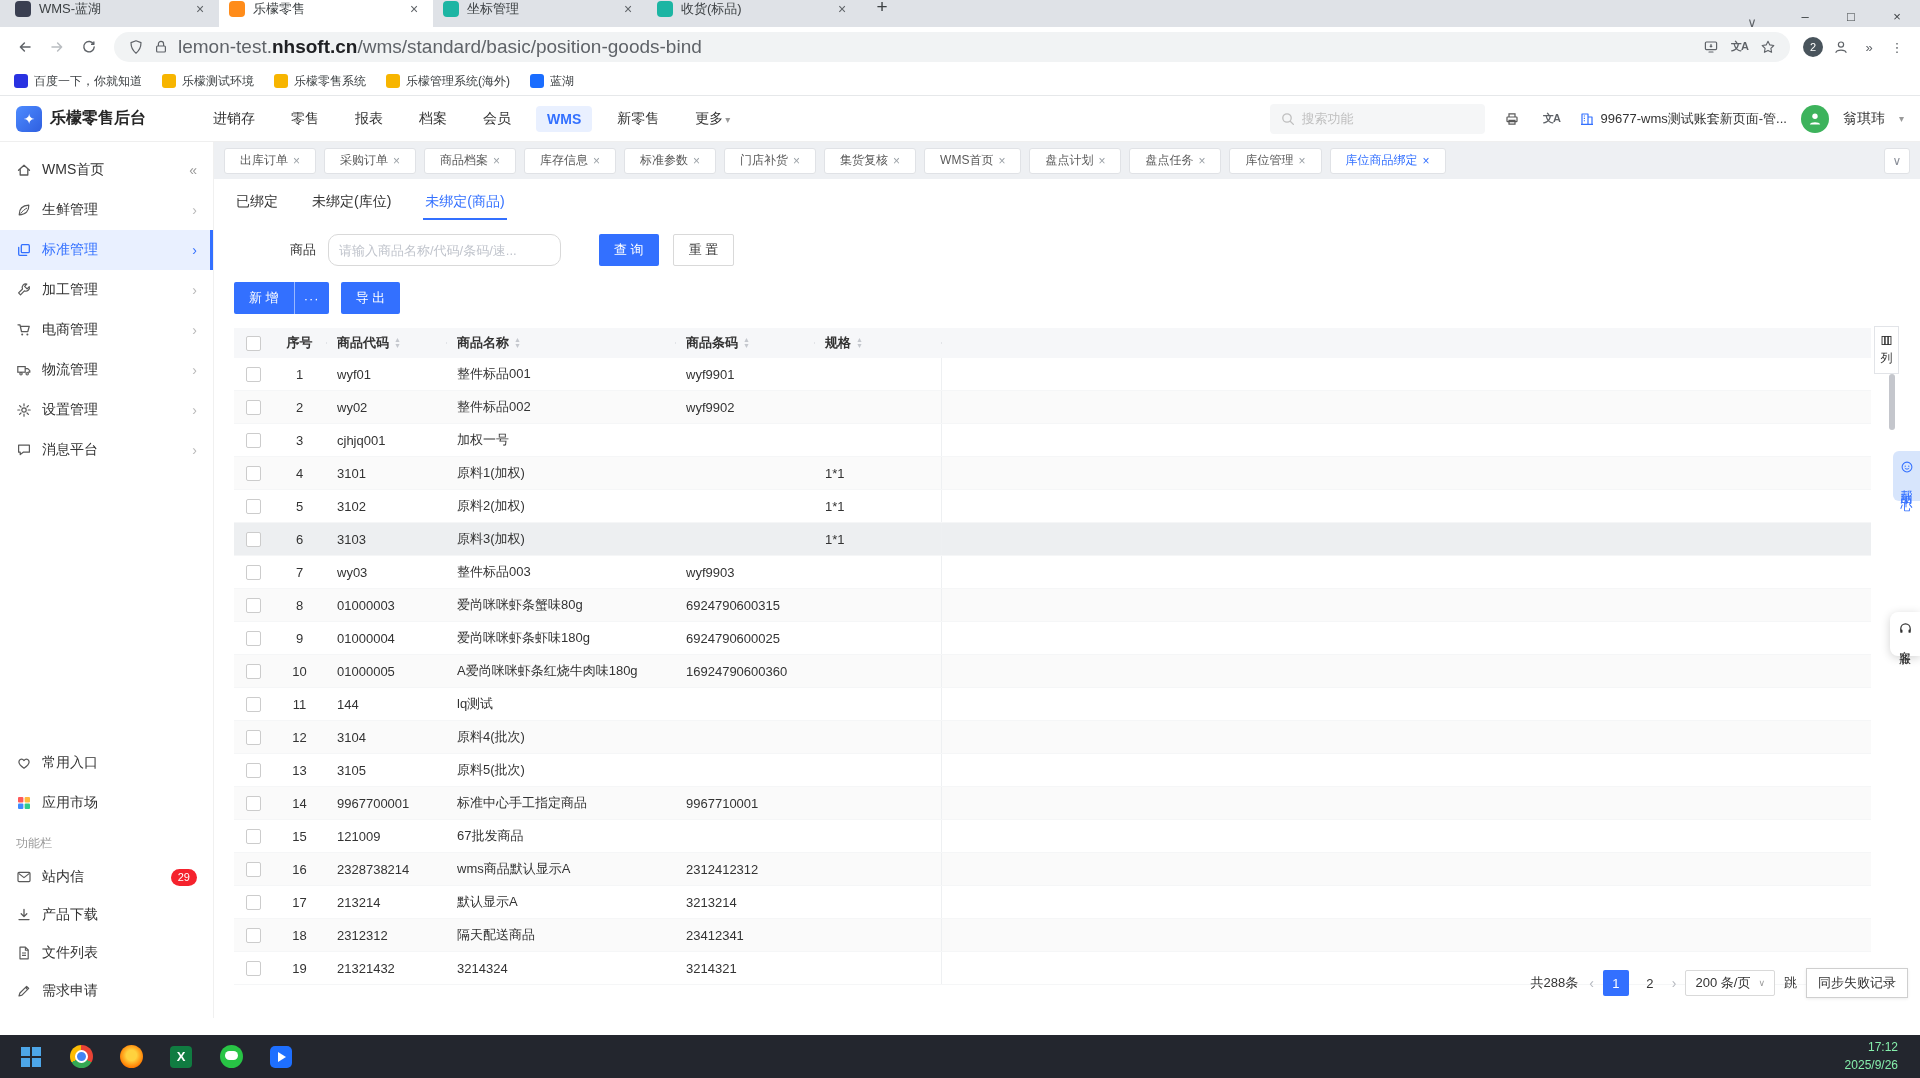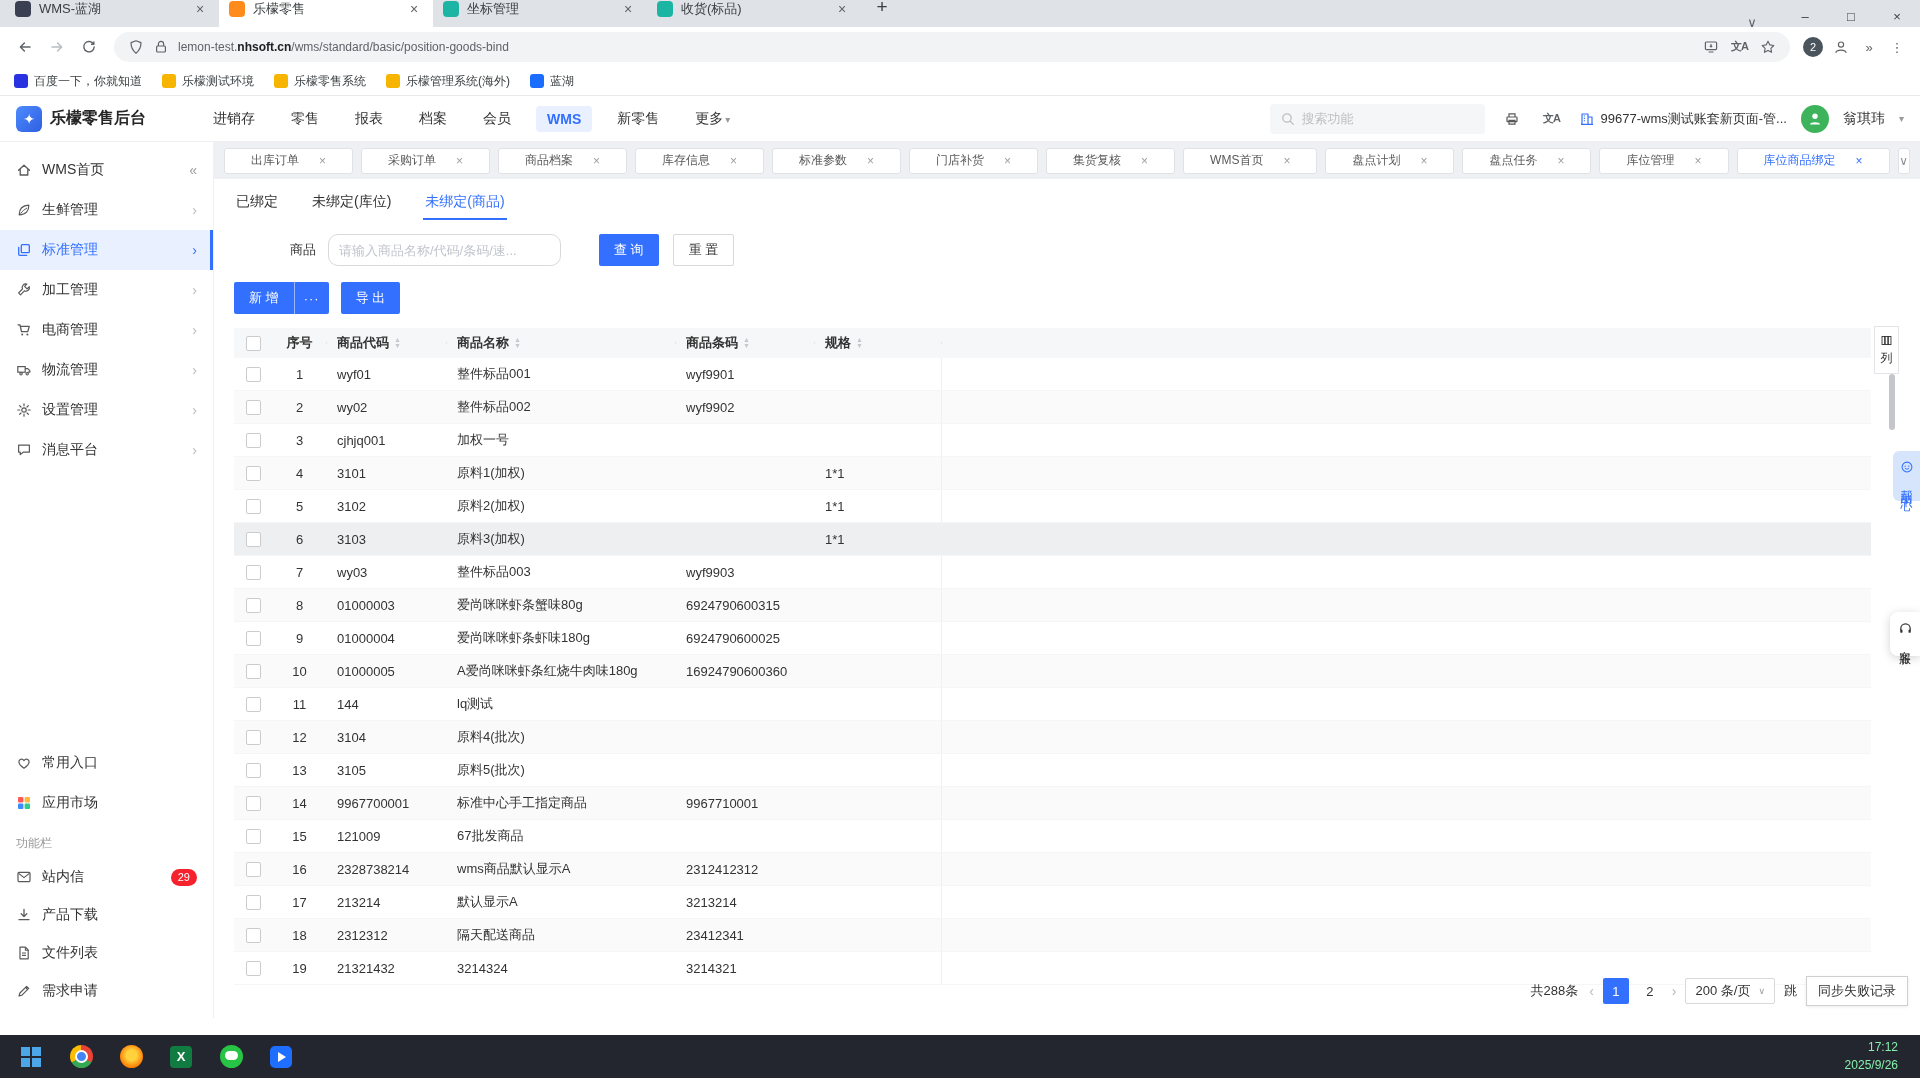--- a/index.html
+++ b/index.html
@@ -21,21 +21,21 @@
 .wctrls{margin-left:auto;align-self:flex-start;display:flex;align-items:flex-start}
 .tsearch{width:28px;height:28px;margin:8px 16px 0 0;display:flex;align-items:center;justify-content:center;color:#5f6368;border-radius:50%}
 .wctrl{width:46px;height:33px;display:flex;align-items:center;justify-content:center;color:#3c4043;font-size:13px}
 
 
 .addressbar{height:40px;background:#fff;display:flex;align-items:center;padding:0 10px;gap:2px}
 .navbtn{width:30px;height:30px;border-radius:50%;display:flex;align-items:center;justify-content:center;color:#5f6368}
 .navbtn.disabled{color:#b9bdc1}
 .urlpill{flex:1;height:30px;background:#f1f3f4;border-radius:15px;display:flex;align-items:center;padding:0 14px;gap:9px;margin:0 8px;min-width:0}
 .urlpill .icn{color:#5f6368}
-.urltext{font-size:12px;color:#5f6368;white-space:nowrap;overflow:hidden;flex:1}
+.urltext{font-size:19px;color:#5f6368;white-space:nowrap;overflow:hidden;flex:1}
 .urltext .dom{color:#202124;font-weight:700}
 .pill-right{display:flex;gap:12px;color:#5f6368}
 .abicon{width:26px;height:26px;display:flex;align-items:center;justify-content:center;color:#5f6368}
 .badge2{width:20px;height:20px;border-radius:50%;background:#49545c;color:#fff;font-size:11px;display:flex;align-items:center;justify-content:center}
 .transtxt{font-size:11px;font-weight:700;color:#5f6368;letter-spacing:-1px}
 
 
 .bookmarksbar{height:29px;background:#fff;border-bottom:1px solid #e6e8ea;display:flex;align-items:center;padding:0 14px;gap:20px}
 .bmitem{display:flex;align-items:center;gap:6px;font-size:12px;color:#3c4043;white-space:nowrap}
 .bmfav{width:14px;height:14px;border-radius:3px;flex:none}
@@ -76,21 +76,21 @@
 .sitem.active .sarrow{color:#3370ff}
 .sitem.active::after{content:'';position:absolute;right:0;top:0;bottom:0;width:3px;background:#3370ff}
 .sspacer{flex:1}
 .ssection{font-size:12px;color:#999;padding:12px 16px 6px}
 .badge{margin-left:auto;background:#f5222d;color:#fff;font-size:11px;line-height:1;padding:3px 7px;border-radius:9px}
 
 
 .main{flex:1;display:flex;flex-direction:column;min-width:0}
 .tabstrip{height:37px;background:#eef0f3;display:flex;align-items:center;padding:0 10px;gap:8px}
 #wtabs{display:flex;gap:8px}
-.wtab{height:26px;background:#fff;border:1px solid #e0e2e6;border-radius:3px;display:flex;align-items:center;padding:0 26px;gap:20px;font-size:12px;color:#595959;white-space:nowrap}
+.wtab{height:26px;background:#fff;border:1px solid #e0e2e6;border-radius:3px;display:flex;align-items:center;padding:0 15px;gap:5px;font-size:12px;color:#595959;white-space:nowrap}
 .wtab .wx{color:#9aa0a6;font-size:12px}
 .wtab.active{color:#3370ff}
 .wtab.active .wx{color:#3370ff}
 .strip-more{margin-left:auto;width:26px;height:26px;background:#fff;border:1px solid #e0e2e6;border-radius:3px;display:flex;align-items:center;justify-content:center;color:#8a8f99;font-size:12px}
 
 .content{flex:1;background:#fff;padding:10px 0 0 20px;position:relative;overflow:hidden}
 #viewtabs{display:flex;gap:30px;font-size:14px;color:#333;margin-bottom:14px}
 .vtab{padding:4px 2px 9px;position:relative}
 .vtab.active{color:#3370ff}
 .vtab.active::after{content:'';position:absolute;left:0;right:0;bottom:0;height:2px;background:#3370ff}
@@ -129,21 +129,21 @@
 .trow:nth-child(even){background:#fafafa}
 .trow.hl{background:#edeff1}
 .td{display:flex;align-items:center;padding:0 10px;font-size:13px;color:#333;white-space:nowrap;overflow:hidden;text-overflow:ellipsis;flex:none}
 .td.c-spec{border-right:1px solid #eef0f2}
 .cb{width:15px;height:15px;border:1px solid #ccc;border-radius:2px;background:#fff;display:inline-block;flex:none}
 .colbtn{position:absolute;top:-2px;right:-28px;width:25px;height:48px;background:#fff;border:1px solid #e2e4e8;display:flex;flex-direction:column;align-items:center;justify-content:center;gap:3px;font-size:12px;color:#333}
 .colbtn svg{width:13px;height:13px}
 .vscroll{position:absolute;right:-24px;top:46px;width:6px;height:56px;border-radius:3px;background:#c4c6cc}
 
 
-.pagination{position:absolute;right:12px;bottom:12px;display:flex;align-items:center;gap:9px;font-size:13px;color:#333}
+.pagination{position:absolute;right:12px;bottom:20px;display:flex;align-items:center;gap:9px;font-size:13px;color:#333}
 .ptotal{margin-right:2px}
 .parrow{color:#b5b8bf;font-size:14px}
 #pages{display:flex;gap:8px}
 .page-btn{min-width:26px;height:26px;border-radius:2px;display:flex;align-items:center;justify-content:center;color:#333}
 .page-btn.current{background:#3370ff;color:#fff}
 .page-size{height:26px;border:1px solid #d9d9d9;border-radius:2px;display:flex;align-items:center;padding:0 9px;gap:8px;background:#fff}
 .page-size .pcaret{font-size:9px;color:#999}
 .jump{color:#333}
 .sync-btn{height:30px;border:1px solid #cfcfcf;background:#fff;padding:0 11px;display:flex;align-items:center;font-size:13px;color:#333;box-shadow:0 1px 3px rgba(0,0,0,.08)}
 

